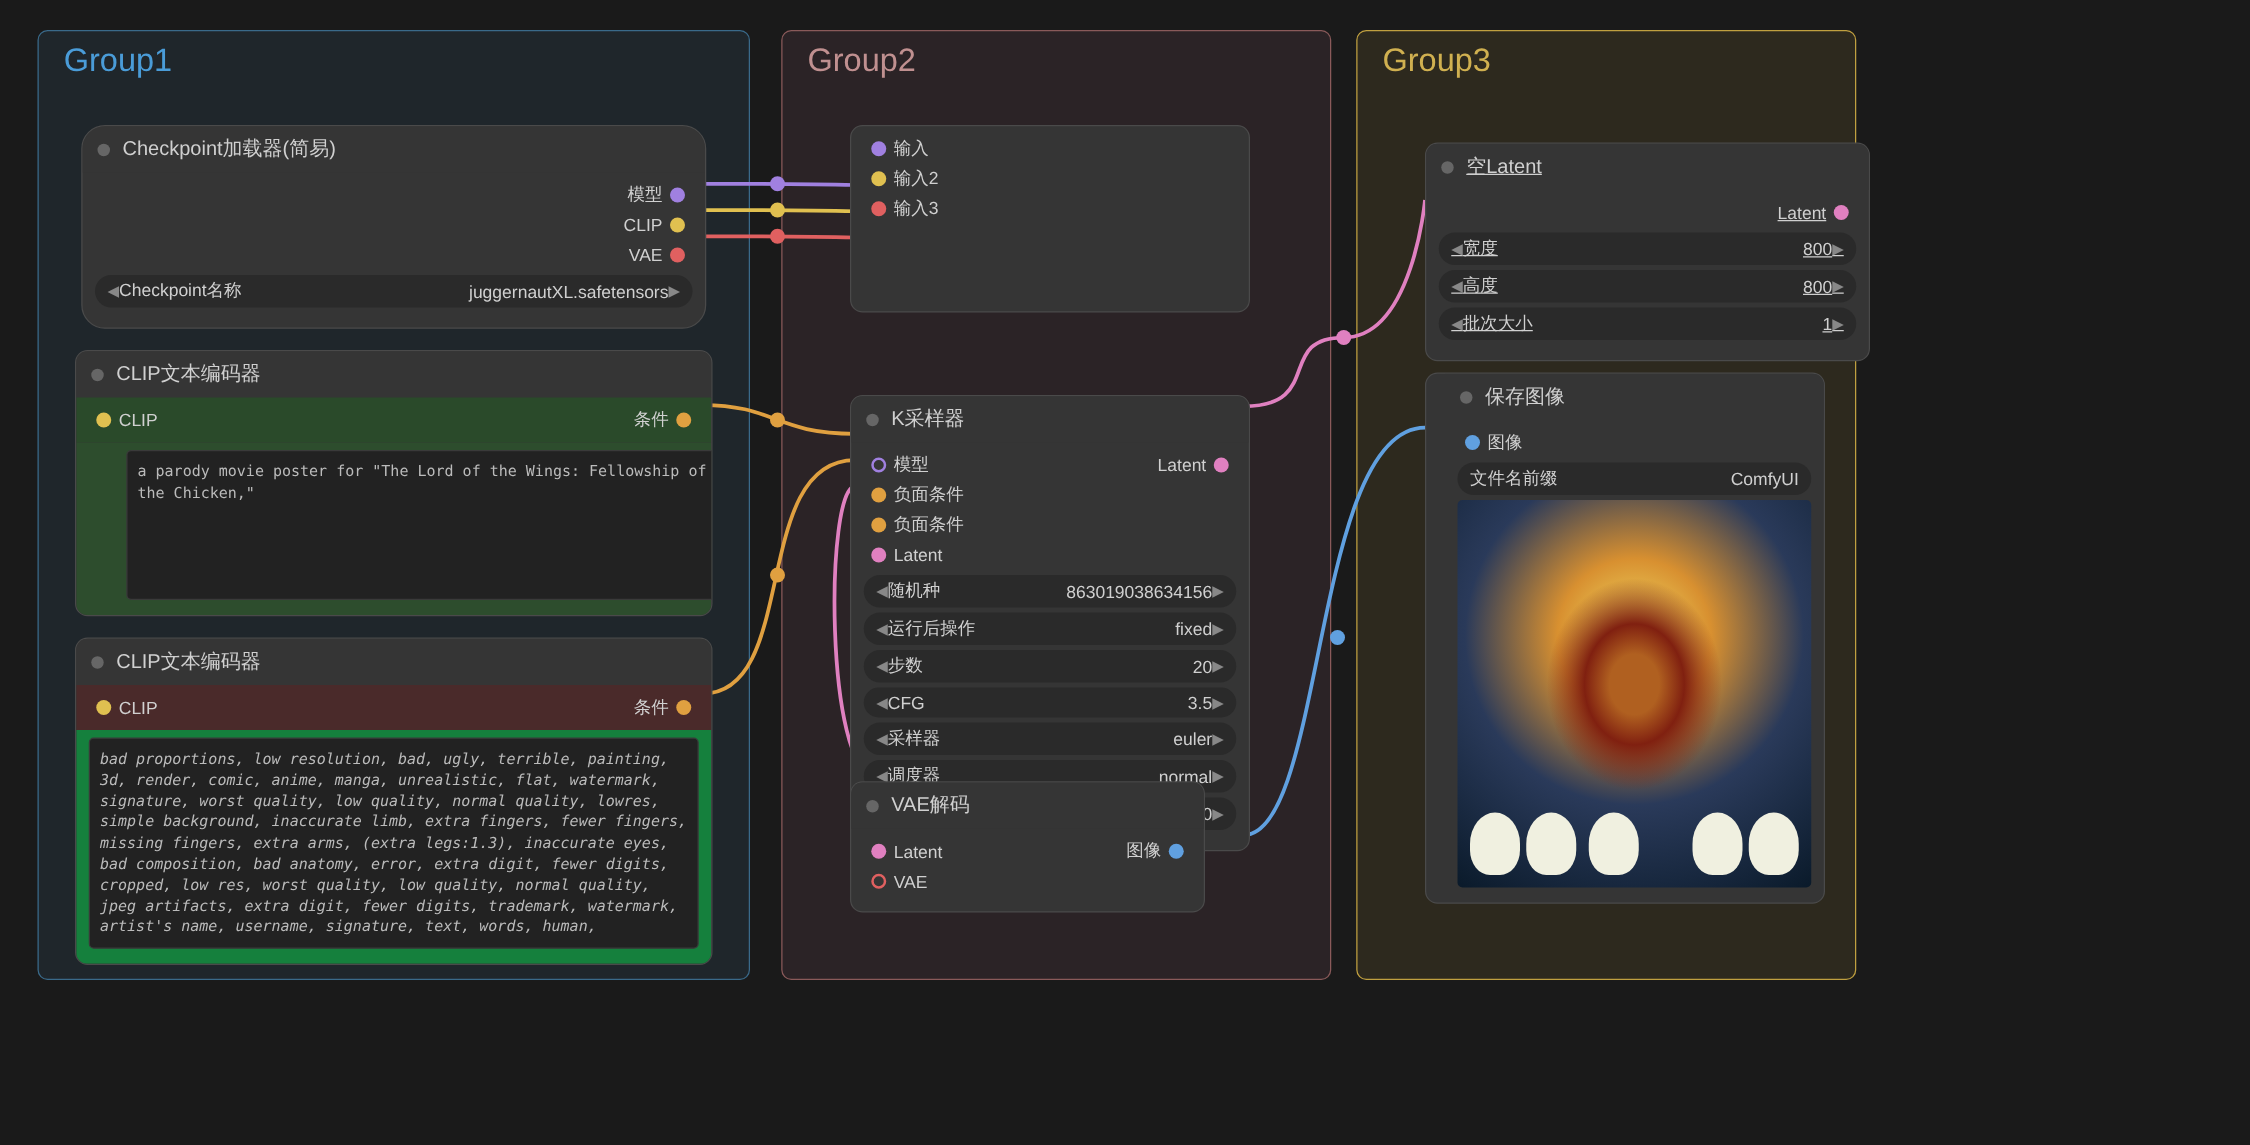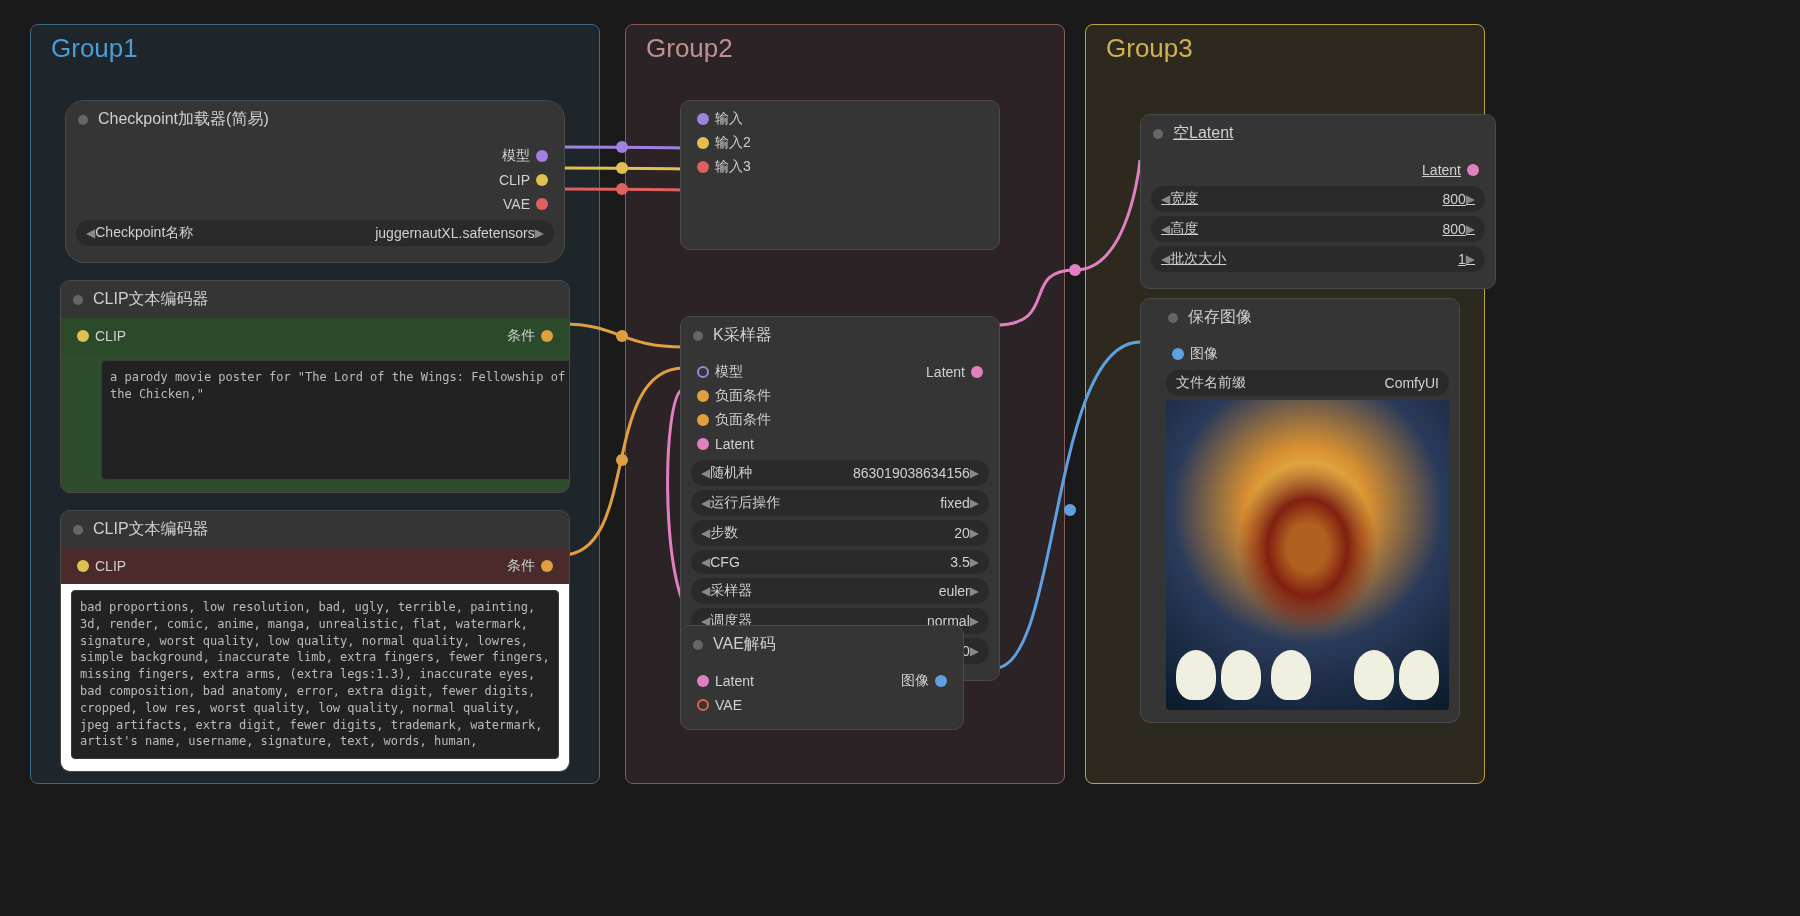--- a/index.html
+++ b/index.html
@@ -24,21 +24,21 @@
 .textarea { background: #222; border: 1px solid #3a3a3a; border-radius: 4px; padding: 8px; font-family: monospace; font-size: 12px; color: #bbb; width: 100%; min-height: 60px; white-space: pre-wrap; line-height: 1.4; }
 .purple { background: #a080e0; }
 .yellow { background: #e0c050; }
 .red { background: #e06060; }
 .orange { background: #e0a040; }
 .pink { background: #e080c0; }
 .blue { background: #60a0e0; }
 .green-head { background: #2a4a2a !important; }
 .green-body { background: #2d4d2d; }
 .red-head { background: #4a2a2a !important; }
-.red-body { background: #ffffff; }
+.red-body { background: #15803d; font-style: italic; }
 svg.wires { position: absolute; left: 0; top: 0; width: 1800px; height: 916px; pointer-events: none; z-index: 5; }
 .node { z-index: 10; }
 .group { z-index: 1; }
 .img-placeholder { width: 100%; height: 310px; background: radial-gradient(circle at 50% 35%, #f0e068 0%, #d89030 25%, #2a3a5a 55%, #0a1a2a 100%); border-radius: 4px; position: relative; overflow: hidden; }
 .img-placeholder::after { content: ''; position: absolute; left: 25%; top: 20%; width: 50%; height: 55%; background: radial-gradient(ellipse, #b06020 20%, #802010 40%, transparent 70%); border-radius: 50%; }
 .chick { position: absolute; bottom: 10px; width: 40px; height: 50px; background: #f0f0e0; border-radius: 50% 50% 40% 40%; }
 </style>
 </head>
 <body>
 

